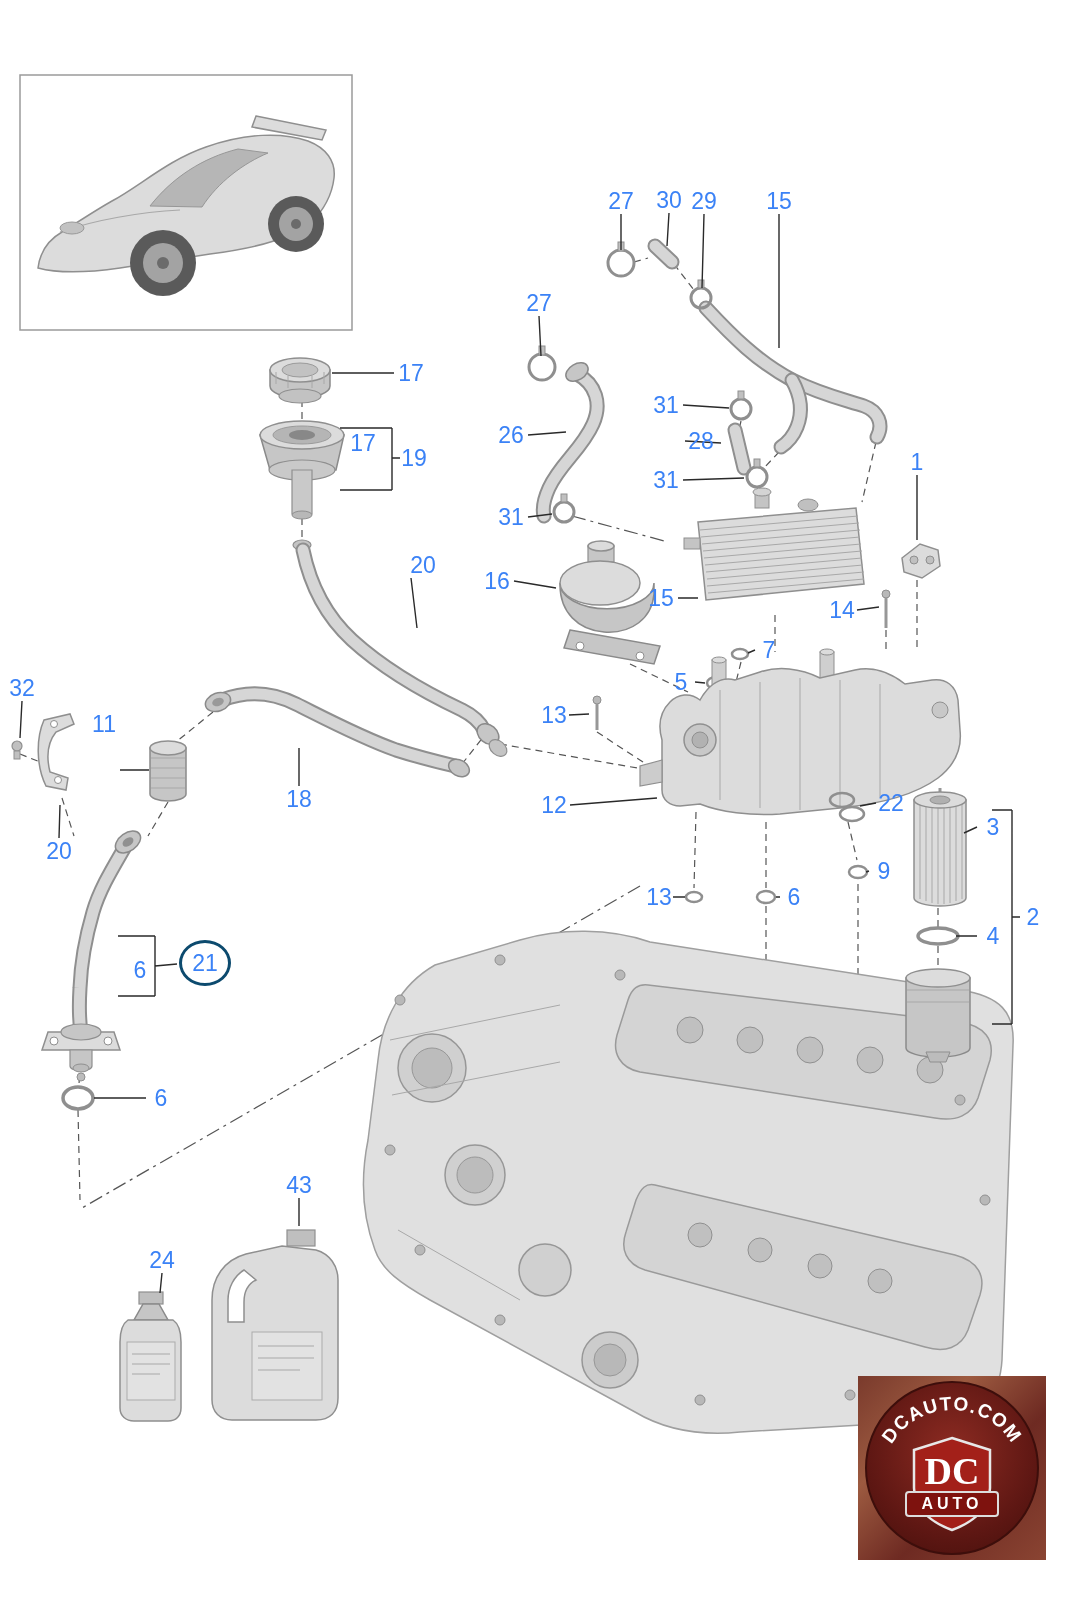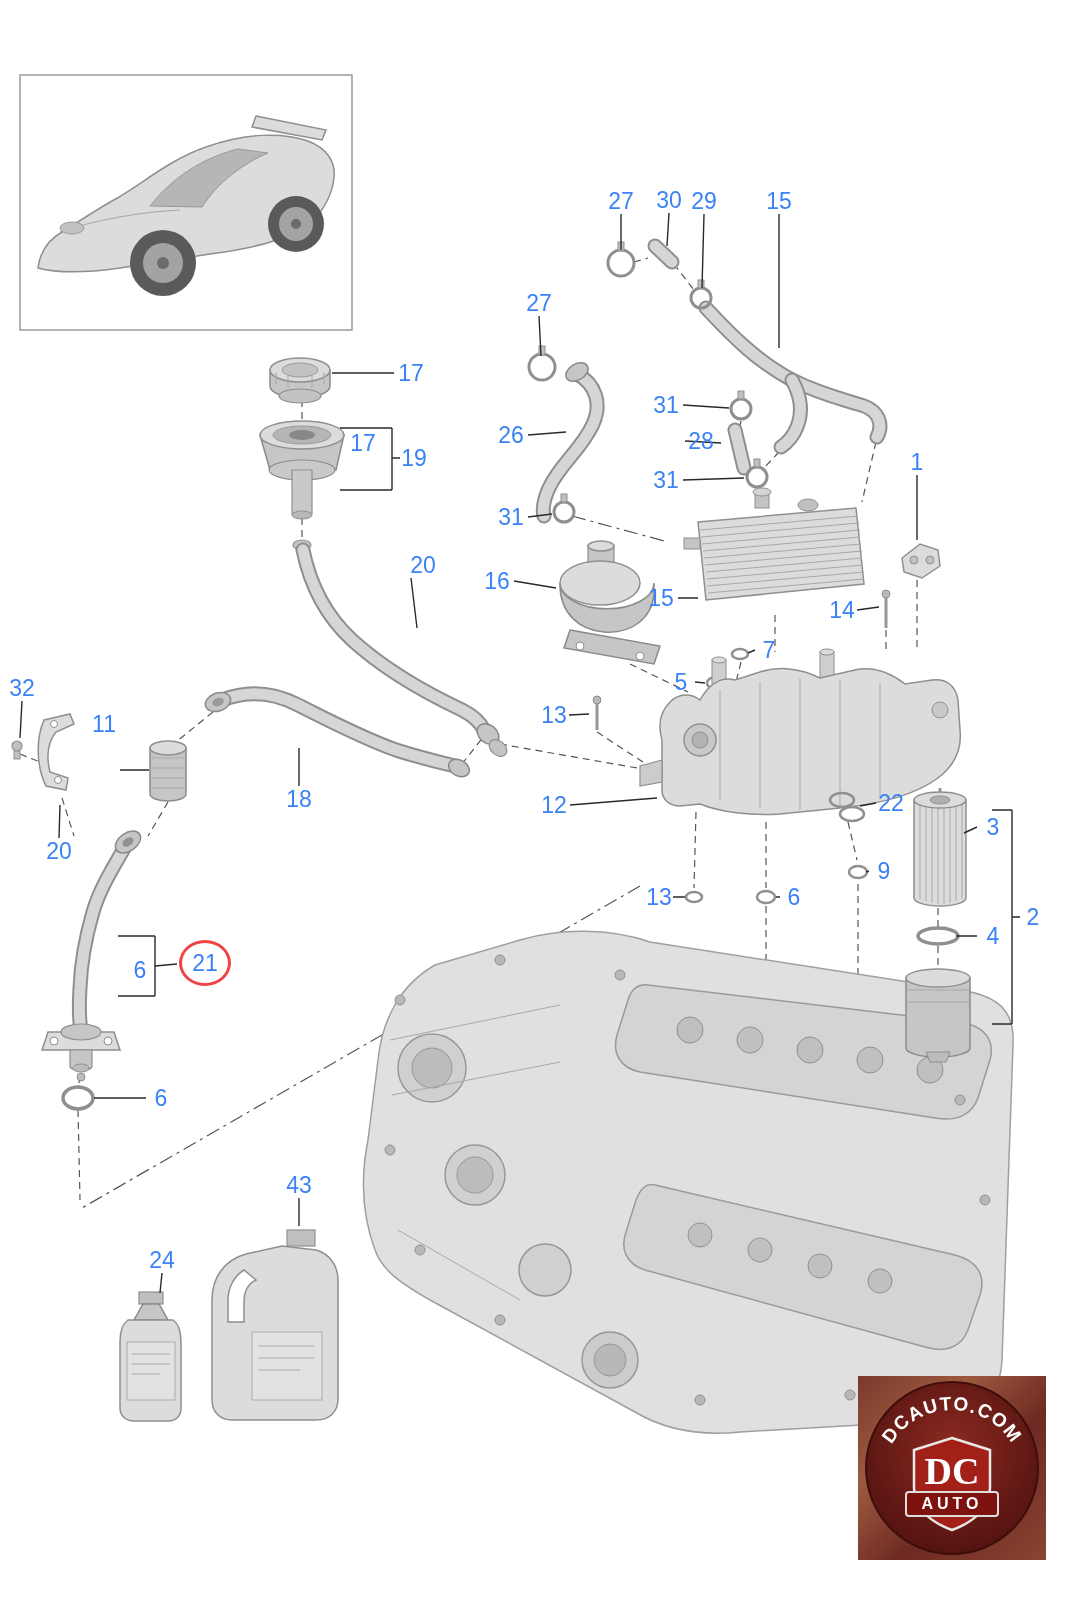--- a/index.html
+++ b/index.html
@@ -2,21 +2,21 @@
 <html><head>
 <meta charset="utf-8">
 <style>
   html,body{margin:0;padding:0;background:#ffffff;}
   .stage{position:relative;width:1067px;height:1600px;background:#fff;overflow:hidden;
          font-family:"Liberation Sans",sans-serif;}
   .diagram{position:absolute;left:0;top:0;width:1067px;height:1600px;}
   .callout-layer{position:absolute;left:0;top:0;width:1067px;height:1600px;pointer-events:none;}
   .callout{position:absolute;transform:translate(-50%,-50%);
            font:23px "Liberation Sans",sans-serif;color:#3b82f6;white-space:nowrap;}
-  .callout.circled{border:3px solid #ef4444;border-radius:50%;width:52px;height:46px;
+  .callout.circled{border:3px solid #0c4a6e;border-radius:50%;width:52px;height:46px;
            display:flex;align-items:center;justify-content:center;box-sizing:border-box;}
   .logo{position:absolute;left:858px;top:1376px;width:188px;height:184px;
         background:linear-gradient(135deg,#7a3a2c 0%,#9c5a40 30%,#6e2a22 60%,#8a4432 100%);}
   
   .pf{fill:#dcdcdc;stroke:#8f8f8f;stroke-width:1.5;}
   .pd{fill:#c6c6c6;stroke:#8a8a8a;stroke-width:1.5;}
   .pl{fill:#e0e0e0;stroke:#9f9f9f;stroke-width:1.5;}
   .hu{fill:none;stroke:#8f8f8f;stroke-width:15;stroke-linecap:round;}
   .ho{fill:none;stroke:#d6d6d6;stroke-width:11;stroke-linecap:round;}
   .leader{stroke:#2a2a2a;stroke-width:1.4;fill:none;}

